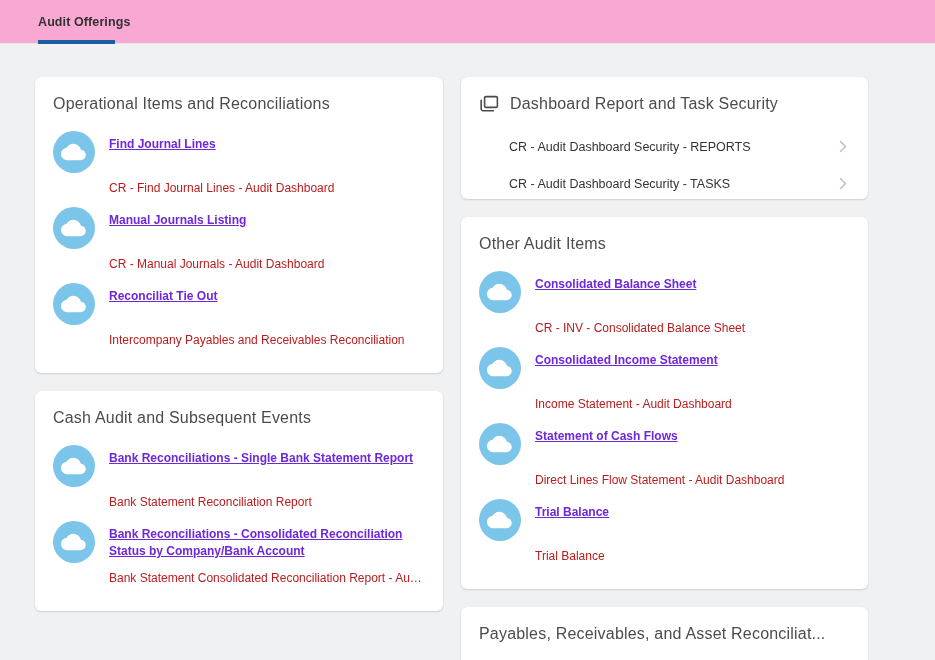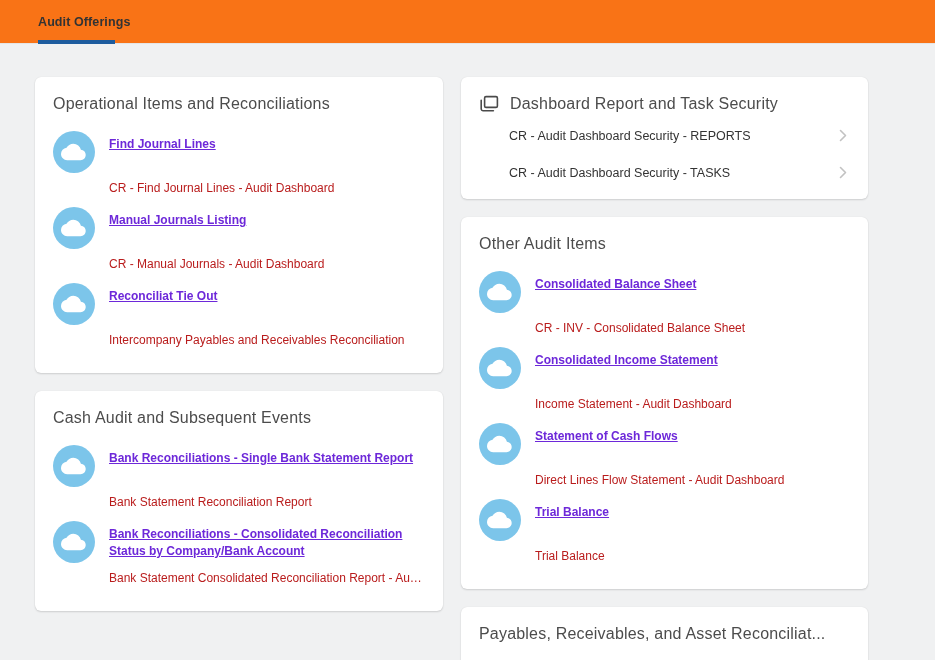--- a/index.html
+++ b/index.html
@@ -5,21 +5,21 @@
   html,body{margin:0;padding:0;}
   body{
     width:935px;height:660px;overflow:hidden;position:relative;
     background:#f0f1f2;
     font-family:"Liberation Sans",sans-serif;
     -webkit-font-smoothing:antialiased;
   }
   
   .tabbar{
     position:absolute;top:0;left:0;width:935px;height:44px;
-    background:#f97316;border-bottom:1px solid #e4e5e6;box-sizing:border-box;
+    background:#f9a8d4;border-bottom:1px solid #e4e5e6;box-sizing:border-box;
   }
   .tab{
     position:absolute;left:38px;top:0;height:44px;
     display:flex;align-items:center;cursor:pointer;
   }
   .tab-label{font-size:12.5px;font-weight:bold;color:#333333;letter-spacing:.1px;}
   .tab-underline{
     position:absolute;left:0;bottom:0;width:77px;height:4px;background:#1d5c9e;
   }
   
@@ -52,21 +52,21 @@
     display:block;max-width:100%;margin-top:5px;
     font-size:12px;line-height:15px;color:#b91c1c;text-decoration:none;cursor:pointer;
     white-space:nowrap;overflow:hidden;text-overflow:ellipsis;
   }
   
   .sec-header{display:flex;align-items:flex-end;gap:11px;margin-bottom:4px;}
   .sec-header .card-title{margin:0;}
   .sec-hicon{flex:0 0 auto;display:flex;align-items:center;}
   .sec-rows{margin-left:30px;}
   .sec-row{
-    display:flex;align-items:center;justify-content:space-between;
+    display:flex;align-items:flex-end;justify-content:space-between;
     height:37px;cursor:pointer;
   }
   .sec-row-label{font-size:12.5px;color:#333333;}
   .chev{display:flex;align-items:center;}
 </style>
 </head>
 <body>
 
 <div class="tabbar">
   <div class="tab">

